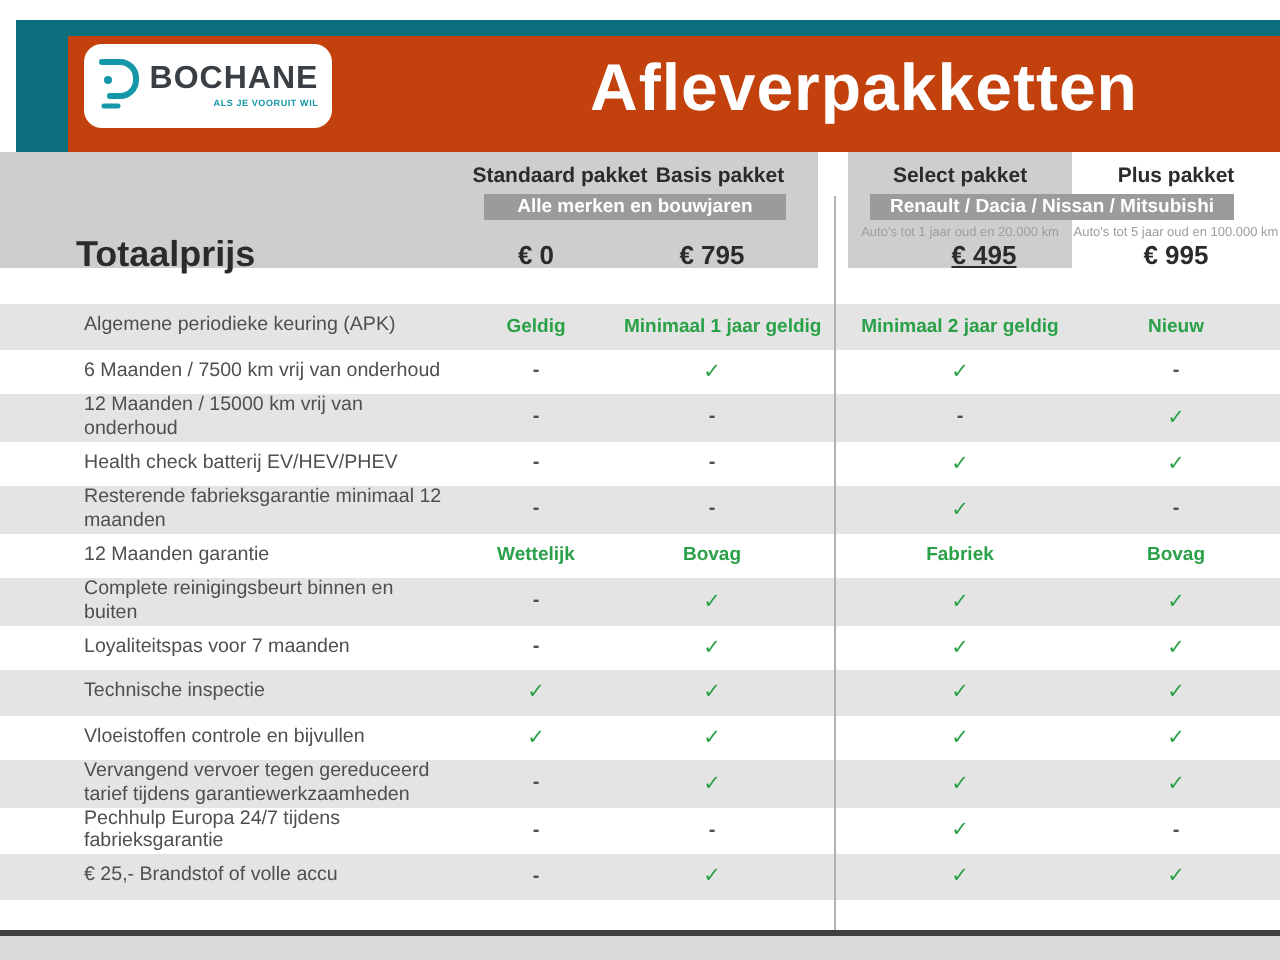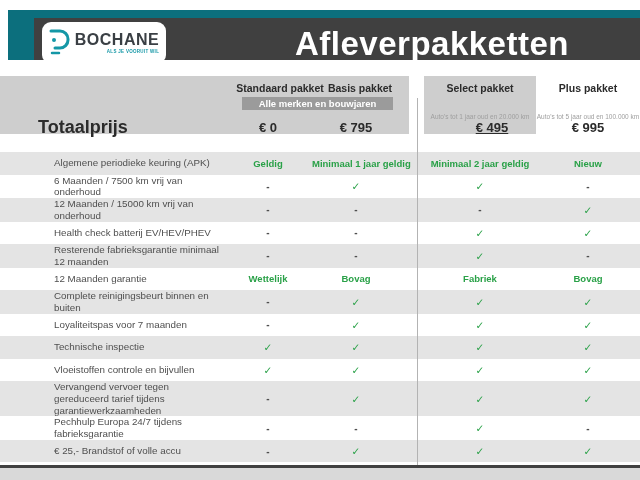--- a/index.html
+++ b/index.html
@@ -1,21 +1,21 @@
 <!DOCTYPE html>
 <html><head>
 <meta charset="utf-8">
 <style>
   html,body{margin:0;padding:0;}
   body{font-family:"Liberation Sans","DejaVu Sans",sans-serif;background:#ffffff;}
   .page{position:relative;width:640px;height:480px;background:#ffffff;overflow:hidden;}
 
   
-  .header-band{position:absolute;left:8px;top:10px;width:632px;height:50px;
-    background:#404040;border-top:8px solid #0c6f7d;border-left:26px solid #0c6f7d;
+  .header-band{position:absolute;left:8px;top:10px;width:632px;height:66px;
+    background:#c2410c;border-top:8px solid #0c6f7d;border-left:26px solid #0c6f7d;
     box-sizing:border-box;}
   .logo-card{position:absolute;left:8px;top:4px;width:124px;height:42px;background:#ffffff;
     border-radius:9px;display:flex;align-items:center;justify-content:center;gap:4px;}
   .logo-icon{flex:0 0 auto;}
   .logo-text-wrap{display:flex;flex-direction:column;align-items:flex-end;}
   .logo-name{font-size:16px;font-weight:bold;color:#3a3f44;letter-spacing:0.5px;line-height:1;}
   .logo-tagline{font-size:4.5px;font-weight:bold;color:#1497a6;letter-spacing:0.3px;margin-top:1.5px;}
   .page-title{position:absolute;left:261px;top:7px;font-size:33px;font-weight:bold;color:#ffffff;
     letter-spacing:0.5px;white-space:nowrap;}
 
@@ -39,21 +39,21 @@
   .price1{left:224px;width:88px;}
   .price2{left:312px;width:88px;}
   .price3{left:436px;width:112px;text-decoration:underline;}
   .price4{left:536px;width:104px;}
 
   
   .rows{position:absolute;left:0;top:152px;width:640px;}
   .row{display:flex;align-items:center;min-height:22.5px;box-sizing:border-box;}
   .row-gray{background:#e4e4e4;}
   .row-white{background:#ffffff;}
-  .row-label{width:186px;padding-left:54px;font-size:9.8px;color:#4f4f4f;line-height:1.2;}
+  .row-label{width:186px;padding-left:42px;font-size:9.8px;color:#4f4f4f;line-height:1.2;}
   .cell{text-align:center;flex:0 0 auto;}
   .c0{width:88px;}
   .c1{width:88px;}
   .c2{width:112px;margin-left:24px;}
   .c3{width:104px;}
   .check{color:#2aa148;font-weight:bold;font-size:10.5px;}
   .dash{color:#4f4f4f;font-weight:bold;font-size:10px;}
   .txt{color:#2aa148;font-weight:bold;font-size:9.5px;white-space:nowrap;}
 
   
@@ -83,20 +83,21 @@
     <div class="page-title">Afleverpakketten</div>
   </div>
 
   <div class="band">
     <div class="band-gap"></div>
     <div class="pkg-name pkg1">Standaard pakket</div>
     <div class="pkg-name pkg2">Basis pakket</div>
     <div class="pkg-name pkg3">Select pakket</div>
     <div class="pkg-name pkg4">Plus pakket</div>
     <div class="badge badge1">Alle merken en bouwjaren</div>
+    <div class="badge badge2">Renault / Dacia / Nissan / Mitsubishi</div>
     <div class="note note3">Auto's tot 1 jaar oud en 20.000 km</div>
     <div class="note note4">Auto's tot 5 jaar oud en 100.000 km</div>
     <div class="total-label">Totaalprijs</div>
     <div class="price price1">€ 0</div>
     <div class="price price2">€ 795</div>
     <div class="price price3">€ 495</div>
     <div class="price price4">€ 995</div>
   </div>
 
   <div class="rows" id="rows">

